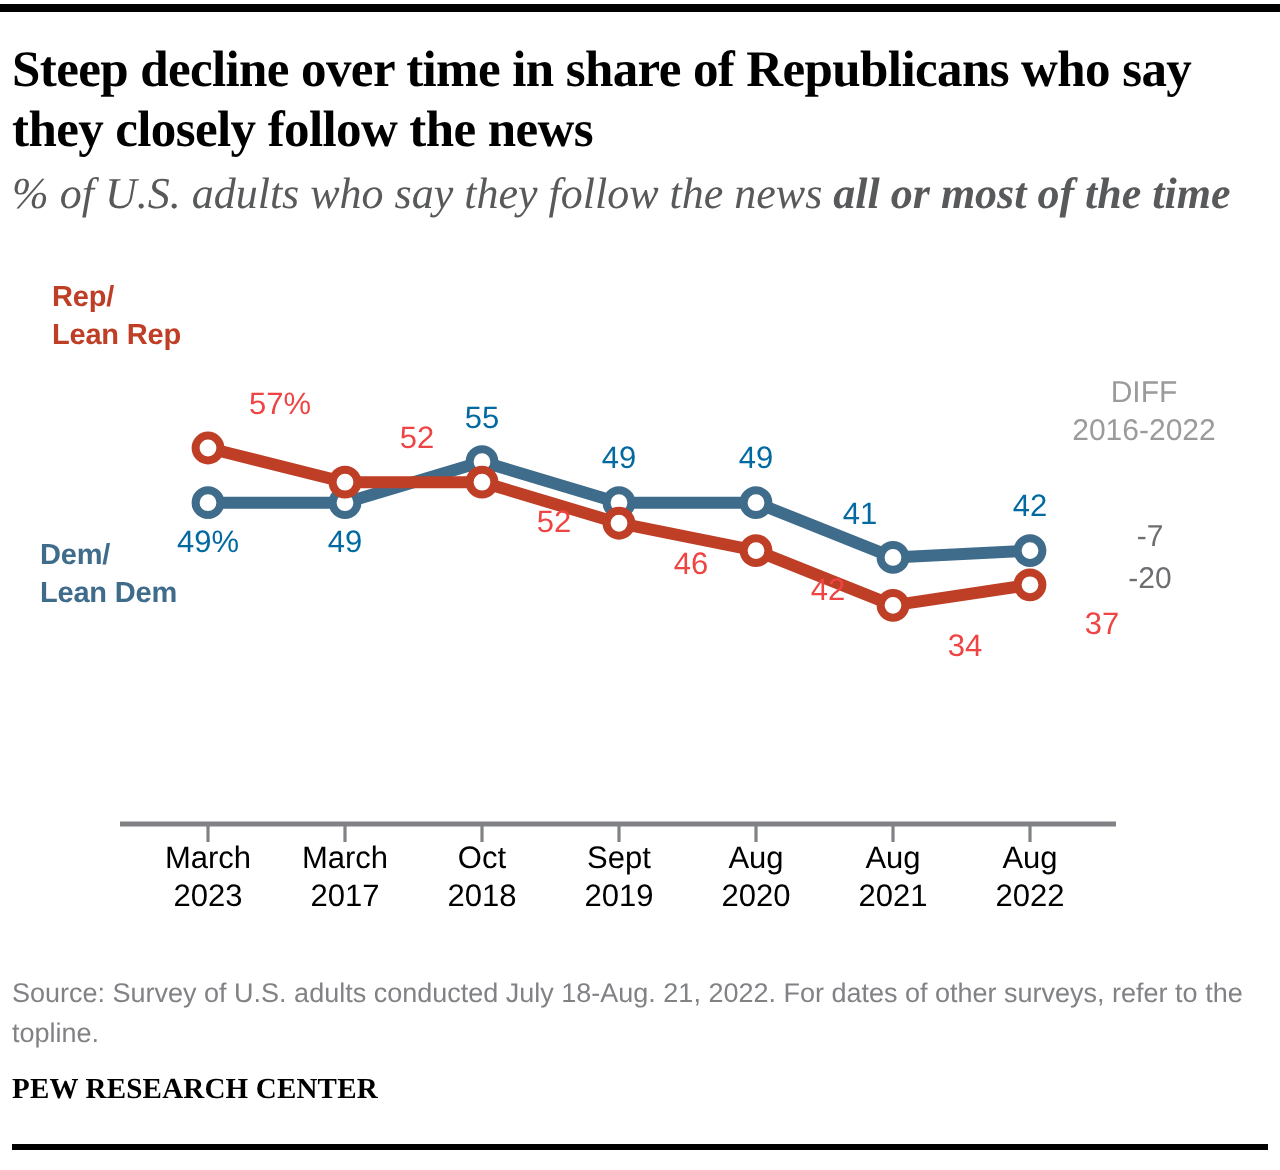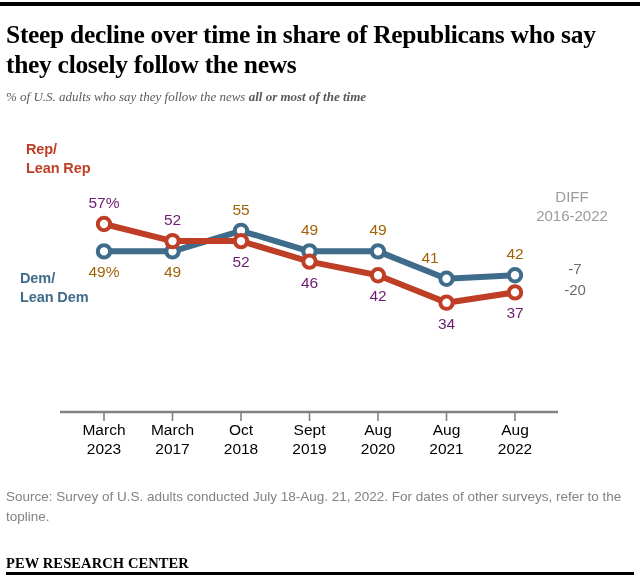--- a/index.html
+++ b/index.html
@@ -22,21 +22,21 @@
     font-weight:bold;
     font-size:25.5px;
     line-height:30px;
     letter-spacing:-0.3px;
     color:#000;
   }
   .subtitle {
     position:absolute; left:6px; top:85px; width:626px;
     font-family:"Liberation Serif", serif;
     font-style:italic;
-    font-size:13px;
+    font-size:22px;
     line-height:24px;
     color:#58595b;
     white-space:nowrap;
   }
   .subtitle b { font-weight:bold; color:#58595b; }
 
   
   .plot {
     position:absolute; left:0; top:130px; width:532px; height:300px;
   }
@@ -65,22 +65,22 @@
   .diff-dem { left:545px; top:130px; }
   .diff-rep { left:545px; top:151px; }
 
   .pt-label {
     position:absolute;
     font-size:15.5px;
     white-space:nowrap;
     text-align:center;
     transform:translateX(-50%);
   }
-  .lab-rep { color:#701a75; }
-  .lab-dem { color:#a16207; }
+  .lab-rep { color:#ef4444;margin-left:36px; }
+  .lab-dem { color:#0369a1; }
 
   .xlabels {
     position:absolute; left:0; top:420px; width:640px; height:50px;
   }
   .xlab {
     position:absolute;
     font-size:15.5px;
     line-height:19px;
     color:#000;
     text-align:center;
@@ -91,21 +91,20 @@
   .source {
     position:absolute; left:6px; top:487px; width:624px;
     font-size:13.5px; line-height:19.5px; color:#808285;
   }
   .brand {
     position:absolute; left:6px; top:537px;
     font-family:"Liberation Serif", serif;
     font-weight:bold; font-size:14.5px;
     letter-spacing:0.1px;
     color:#000;
-    margin-top:18px;
   }
   .bottom-rule {
     position:absolute; left:6px; top:572px; width:628px; height:3px;
     background:#000;
   }
 </style>
 </head>
 <body>
 
 <div class="top-rule"></div>

